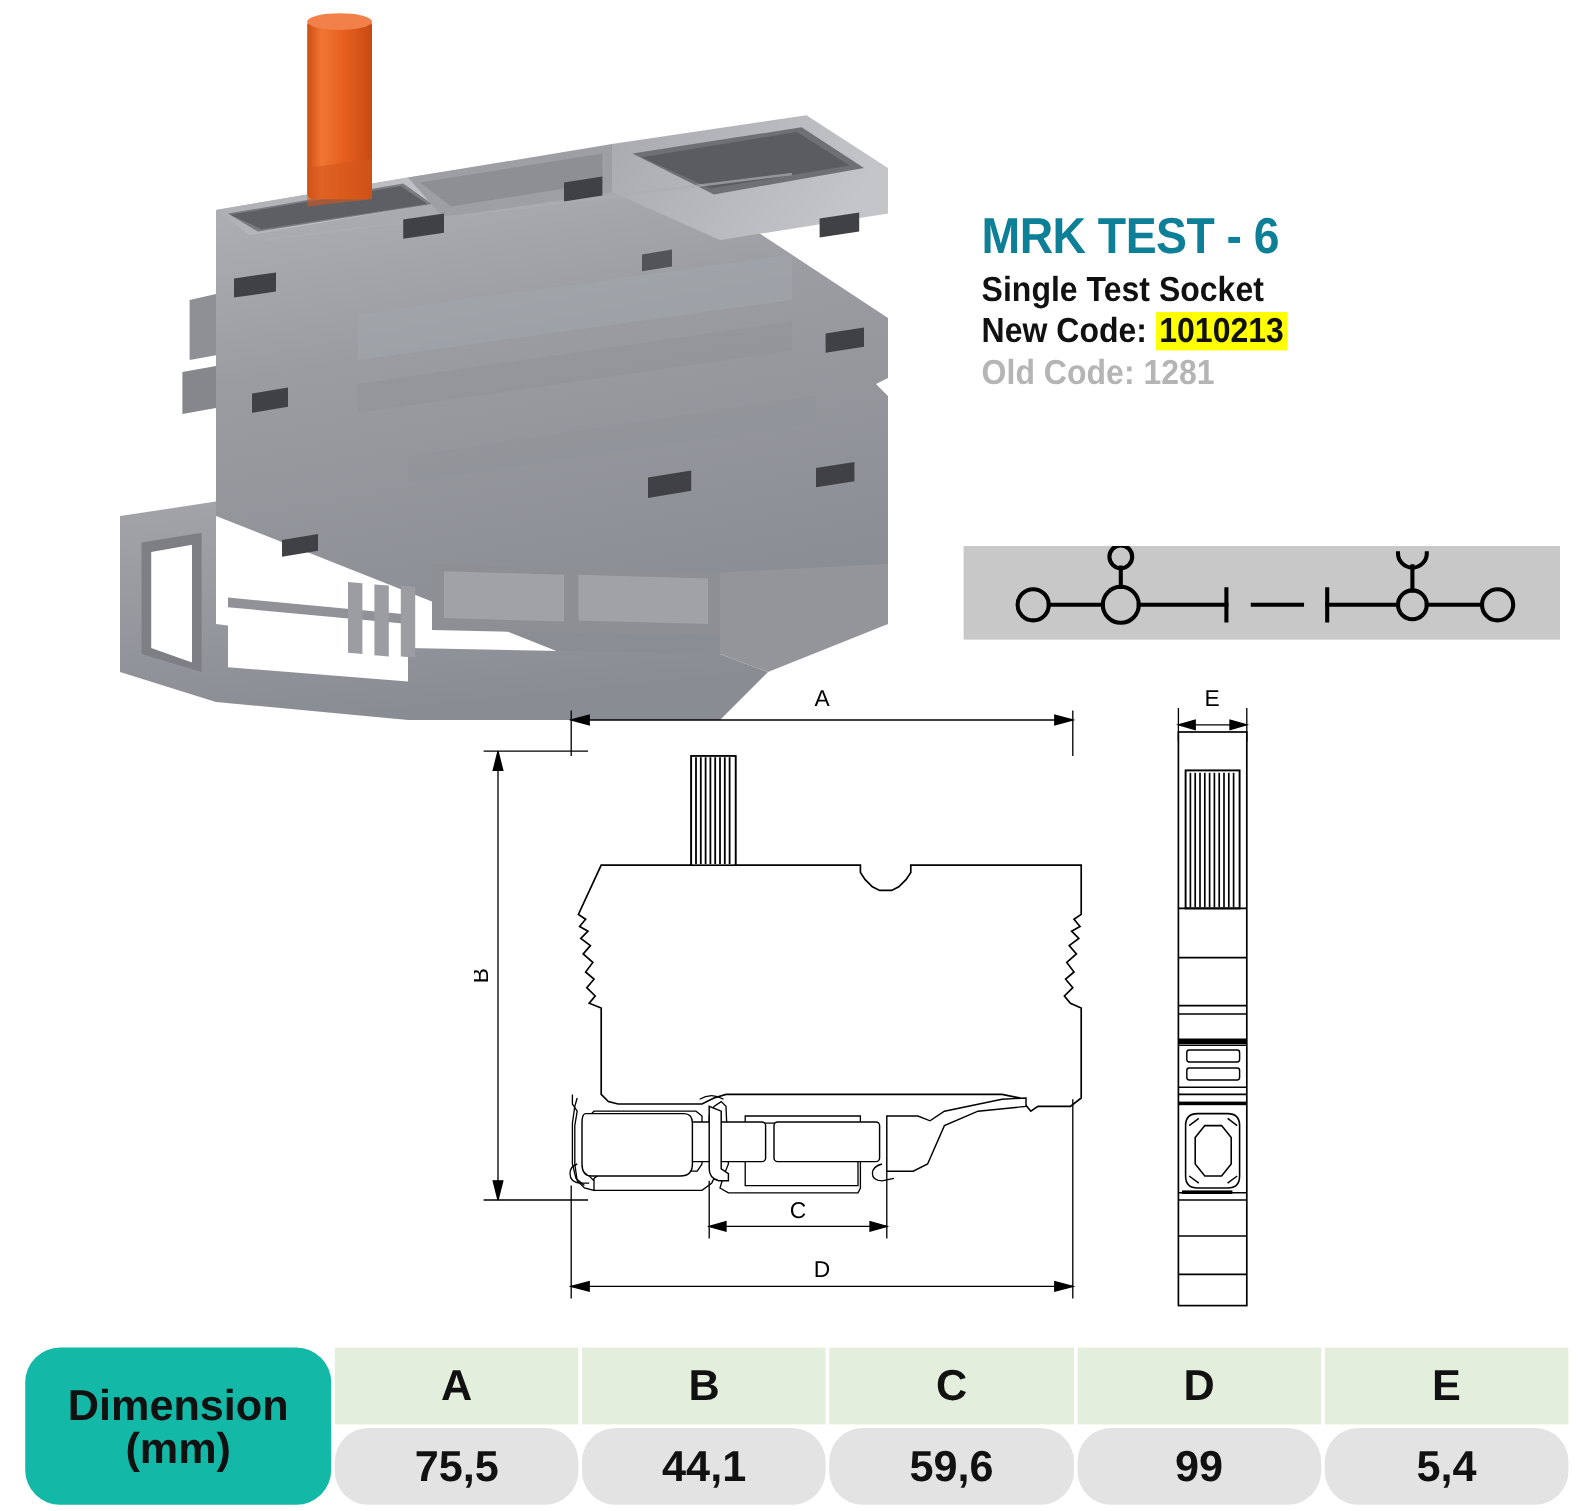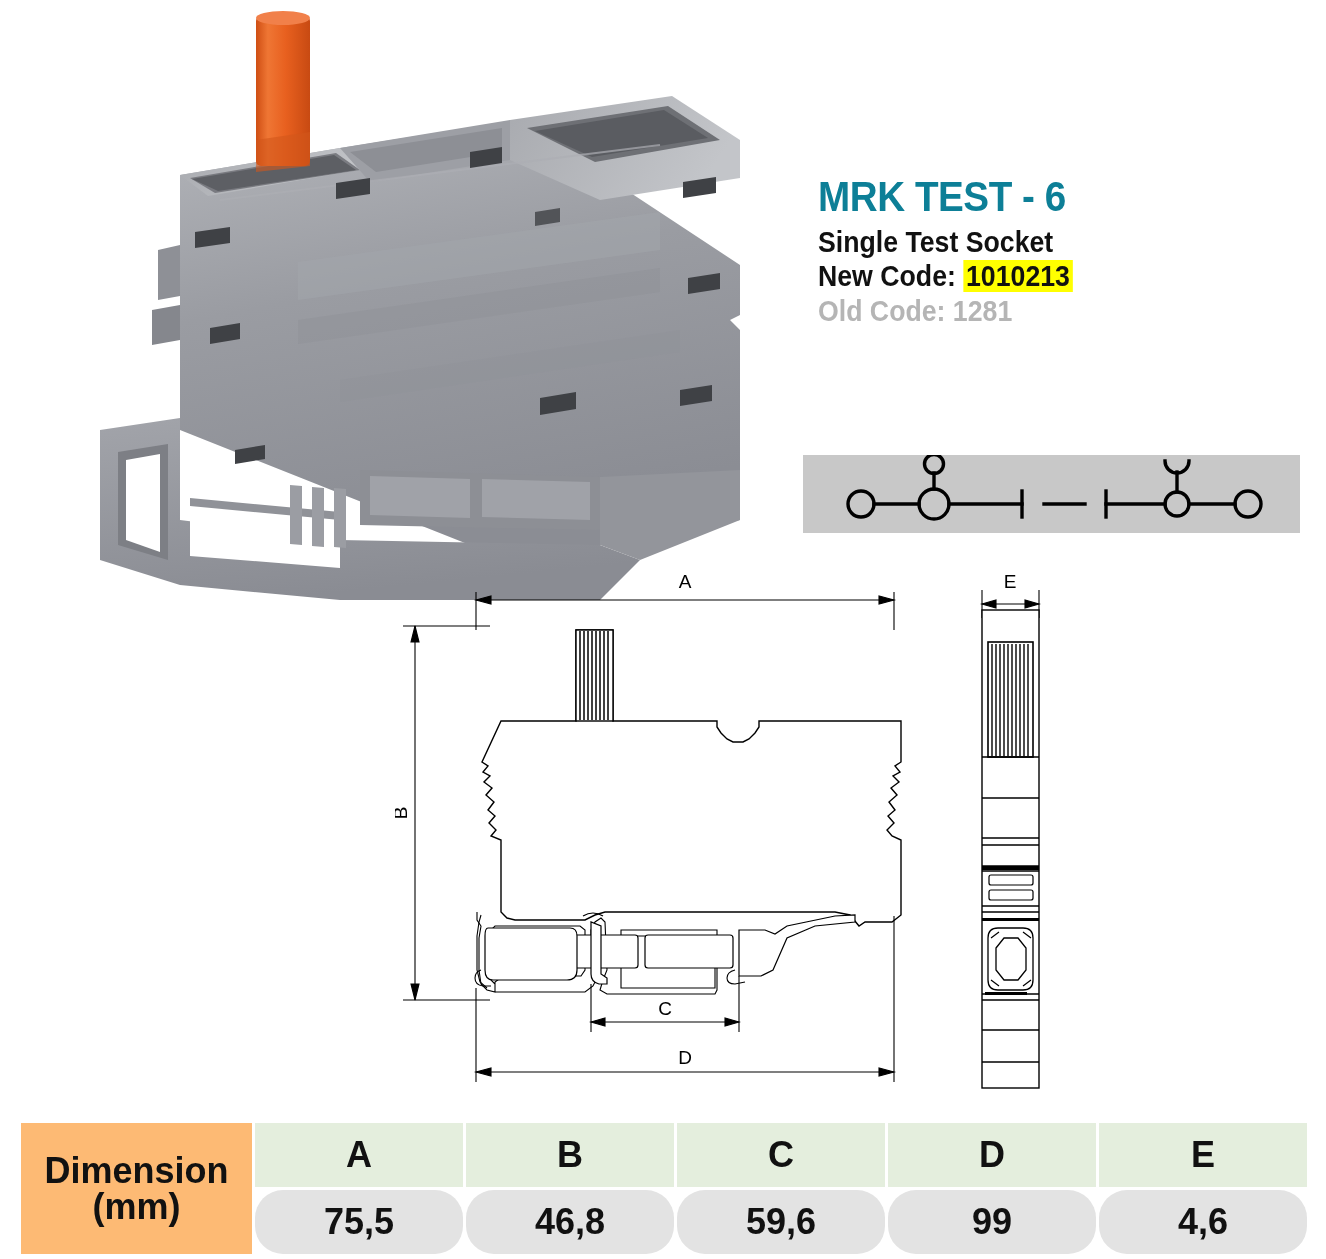--- a/index.html
+++ b/index.html
@@ -120,26 +120,27 @@
   td.head-cell {
     background: #e4eedd;
   }
   td.value-cell {
     background: #e3e3e3;
     font-weight: normal;
     font-size: 38px;
     border-radius: 28px;
   }
   td.label-cell {
-    background: #fdba74;
+    background: #14b8a6;
     text-align: left;
     padding-left: 14px;
     font-size: 33px;
     font-weight: bold;
-    width: 231px;
+    width: 255px;
+    border-radius: 29px;
   }
   .label-line { display: block; line-height: 1.0; }
 </style>
 </head>
 <body>
 
 <div id="product-photo">
   <svg viewBox="0 0 740 640" width="740" height="640">
     <defs>
       <linearGradient id="gBodyMain" x1="0" y1="0" x2="0.25" y2="1">
@@ -437,19 +438,19 @@
         <span class="label-line">(mm)</span>
       </td>
       <td class="head-cell">A</td>
       <td class="head-cell">B</td>
       <td class="head-cell">C</td>
       <td class="head-cell">D</td>
       <td class="head-cell">E</td>
     </tr>
     <tr>
       <td class="value-cell">75,5</td>
-      <td class="value-cell">46,8</td>
+      <td class="value-cell">44,1</td>
       <td class="value-cell">59,6</td>
       <td class="value-cell">99</td>
-      <td class="value-cell">4,6</td>
+      <td class="value-cell">5,4</td>
     </tr>
   </tbody>
 </table>
 
 </body></html>

